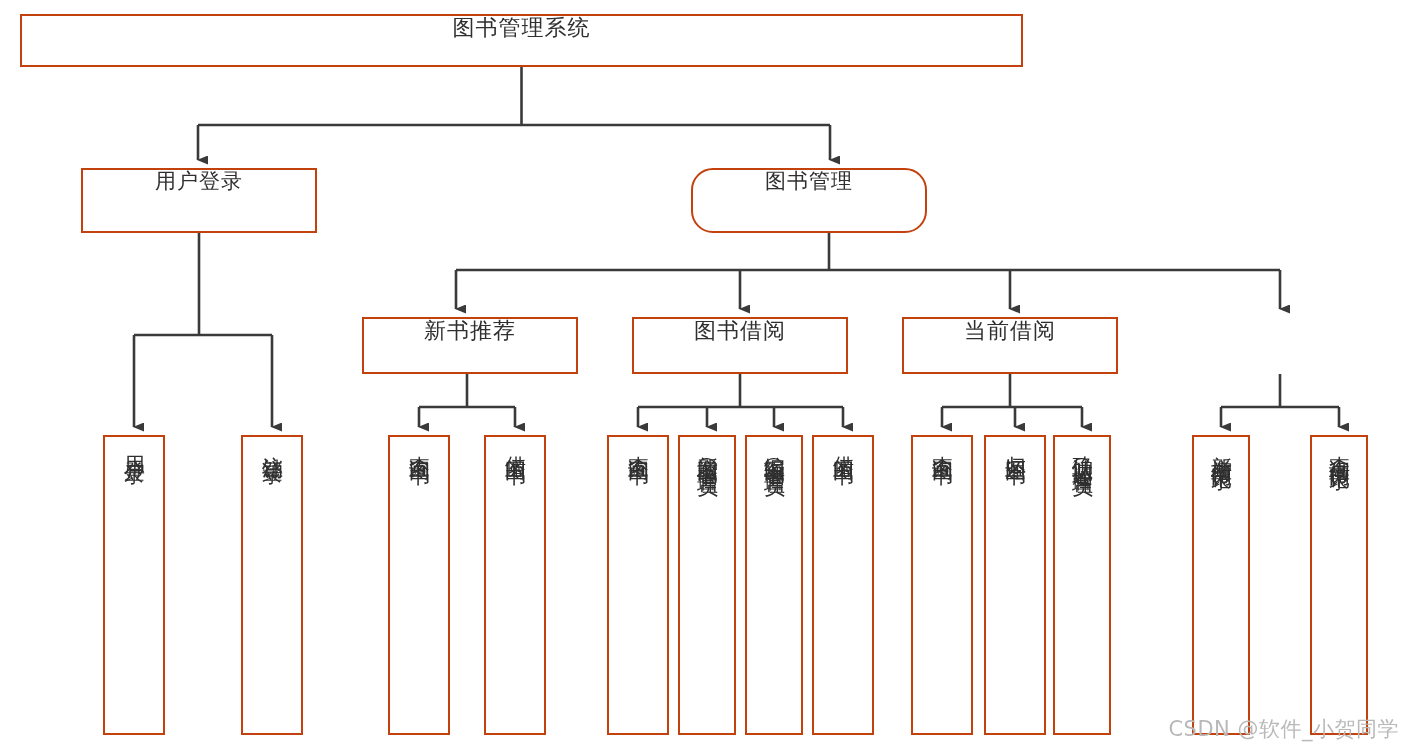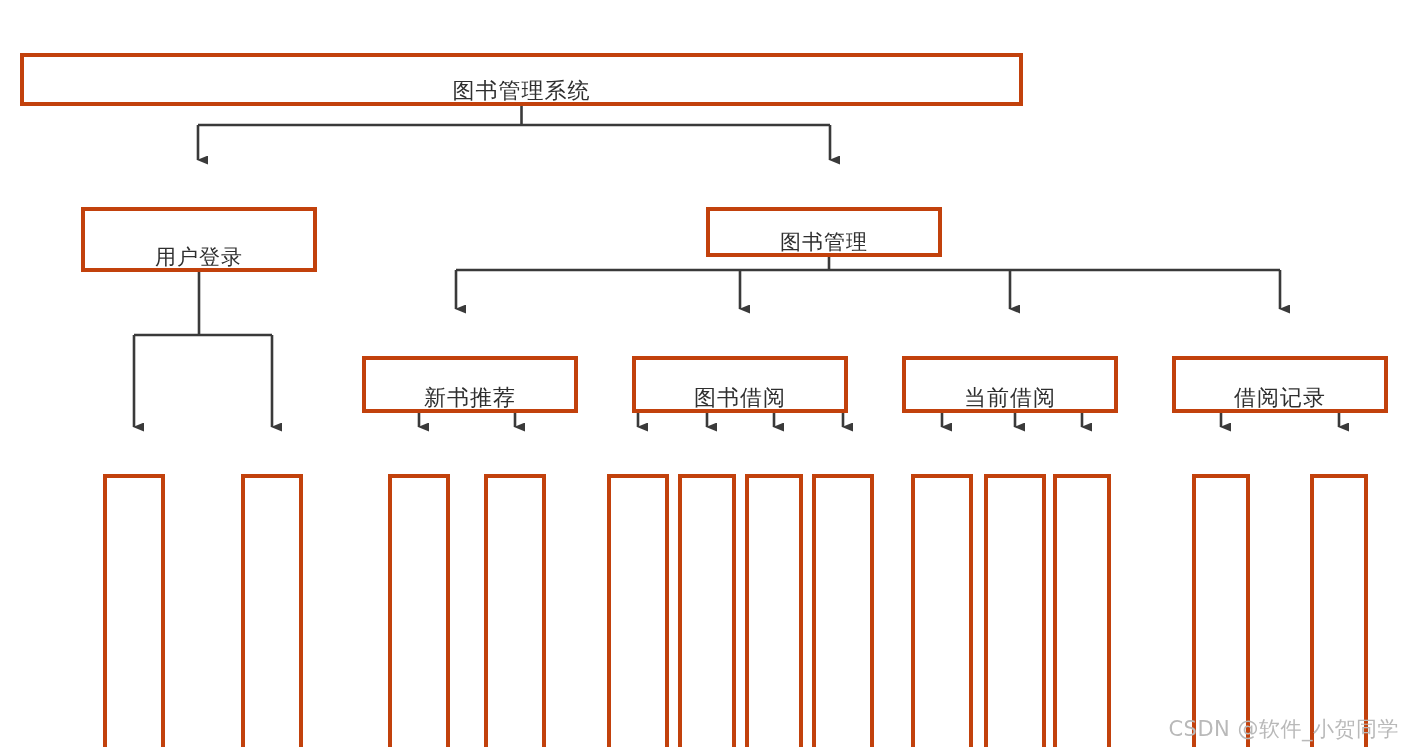--- a/index.html
+++ b/index.html
@@ -24,26 +24,25 @@
     left: 0;
     top: 0;
     width: 1405px;
     height: 747px;
     pointer-events: none;
   }
   .node-box {
     position: absolute;
     box-sizing: border-box;
     background: #ffffff;
-    border: 4px solid #c2410c;
+    border: 2px solid #c2410c;
     display: flex;
-    align-items: flex-end;
+    align-items: flex-start;
     justify-content: center;
     overflow: hidden;
-    margin-top: 39px;
   }
   .node-label {
     font-size: 21px;
     line-height: 1.05;
     letter-spacing: 1px;
     color: #2f2f2f;
     white-space: nowrap;
     text-align: center;
   }
   .node-box.vertical .node-label {
@@ -124,35 +123,32 @@
     </g>
   </svg>
 
   <div class="node-box root" style="left:20px; top:14px; width:1003px; height:53px;">
     <span class="node-label">图书管理系统</span>
   </div>
 
   <div class="node-box level2" style="left:81px; top:168px; width:236px; height:65px;">
     <span class="node-label">用户登录</span>
   </div>
-  <div class="node-box level2" style="left:706px; top:168px; width:236px; height:50px;">
+  <div class="node-box level2" style="left:691px; top:168px; width:236px; height:65px;border-radius:22px;">
     <span class="node-label">图书管理</span>
   </div>
 
   <div class="node-box level3" style="left:362px; top:317px; width:216px; height:57px;">
     <span class="node-label">新书推荐</span>
   </div>
   <div class="node-box level3" style="left:632px; top:317px; width:216px; height:57px;">
     <span class="node-label">图书借阅</span>
   </div>
   <div class="node-box level3" style="left:902px; top:317px; width:216px; height:57px;">
     <span class="node-label">当前借阅</span>
-  </div>
-  <div class="node-box level3" style="left:1172px; top:317px; width:216px; height:57px;">
-    <span class="node-label">借阅记录</span>
   </div>
 
   <div class="node-box vertical" style="left:103px; top:435px; width:62px; height:300px;">
     <span class="node-label">用户登录</span>
   </div>
   <div class="node-box vertical" style="left:241px; top:435px; width:62px; height:300px;">
     <span class="node-label">注销登录</span>
   </div>
   <div class="node-box vertical" style="left:388px; top:435px; width:62px; height:300px;">
     <span class="node-label">查询图书</span>

